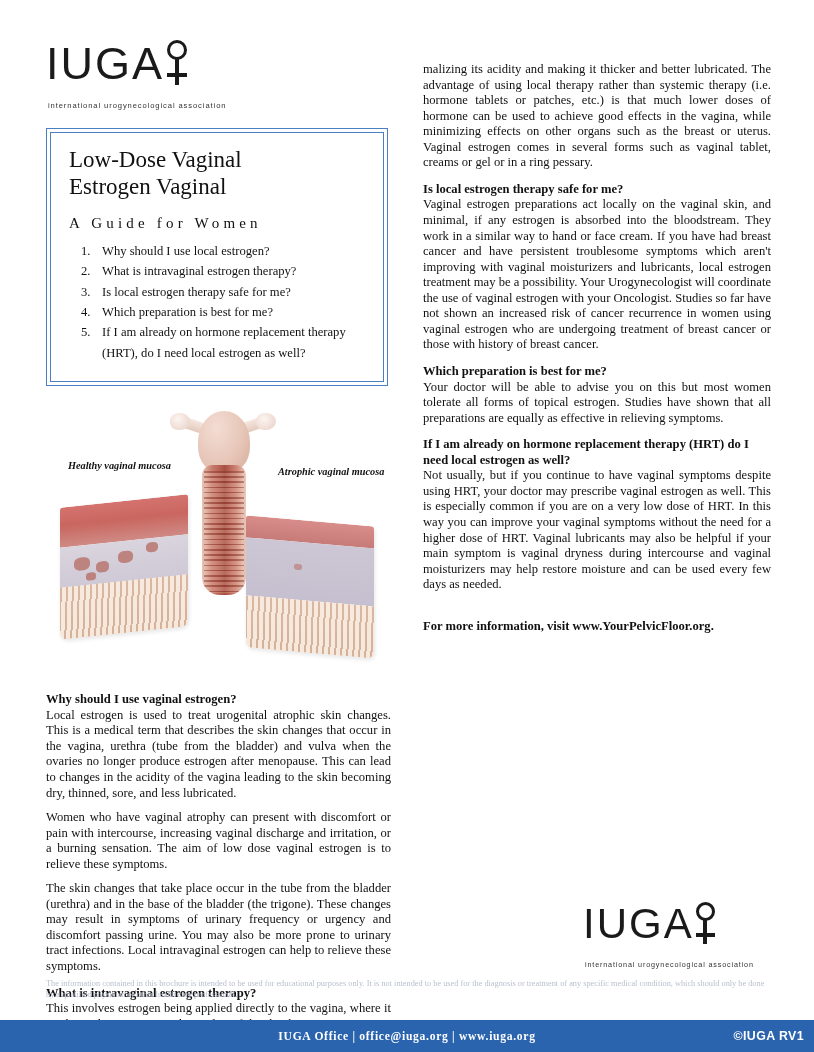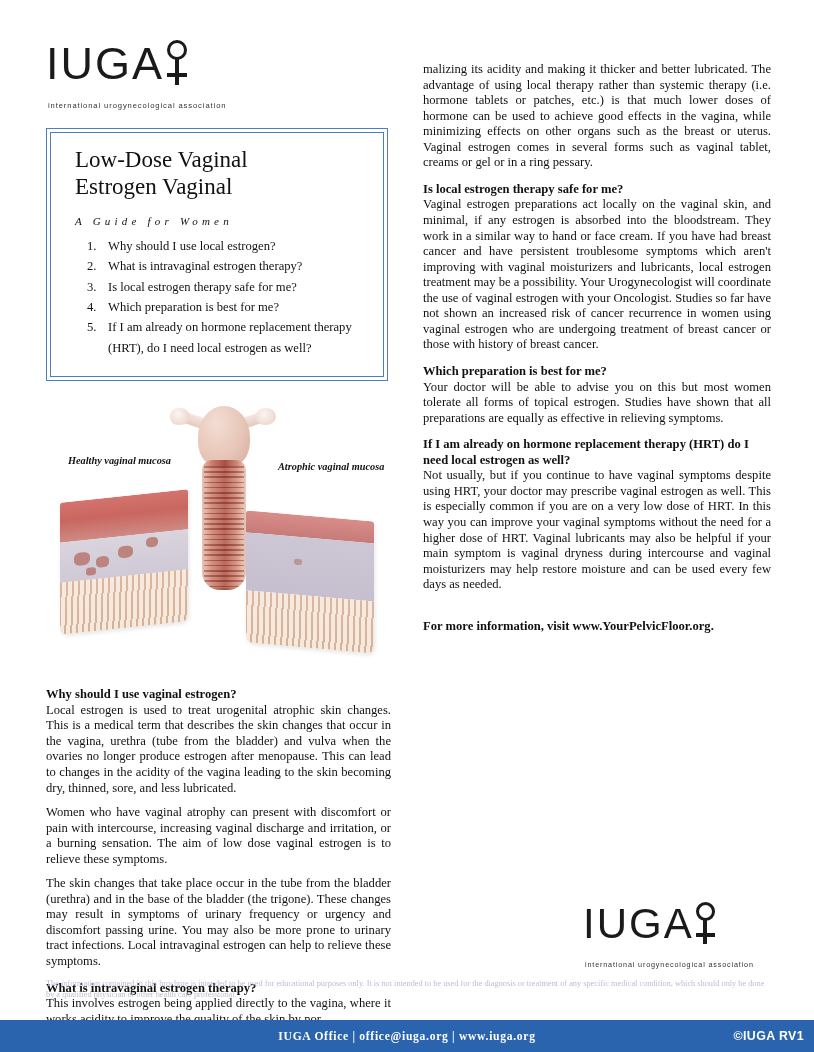--- a/index.html
+++ b/index.html
@@ -110,37 +110,36 @@
   
   .title-box {
     position: relative;
     width: 342px;
     border: 1.5px solid #4a7fc1;
     padding: 3px;
     background: #fff;
   }
   .title-box-inner {
     border: 1.5px solid #4a7fc1;
-    padding: 14px 16px 18px 24px;
+    padding: 14px 16px 18px 18px;
   }
   .title-main {
     font-family: "Liberation Serif", serif;
     font-size: 23px;
     line-height: 1.17;
     color: #111;
     font-weight: 400;
   }
   .title-sub {
     font-family: "Liberation Serif", serif;
-    font-size: 11px;
+    font-size: 15px;
     letter-spacing: 4.2px;
     color: #111;
     margin-top: 14px;
     margin-bottom: 9px;
-    font-style: italic;
   }
   ol.q-list {
     list-style: none;
     counter-reset: qc;
     padding-left: 12px;
   }
   ol.q-list li {
     counter-increment: qc;
     position: relative;
     padding-left: 21px;

